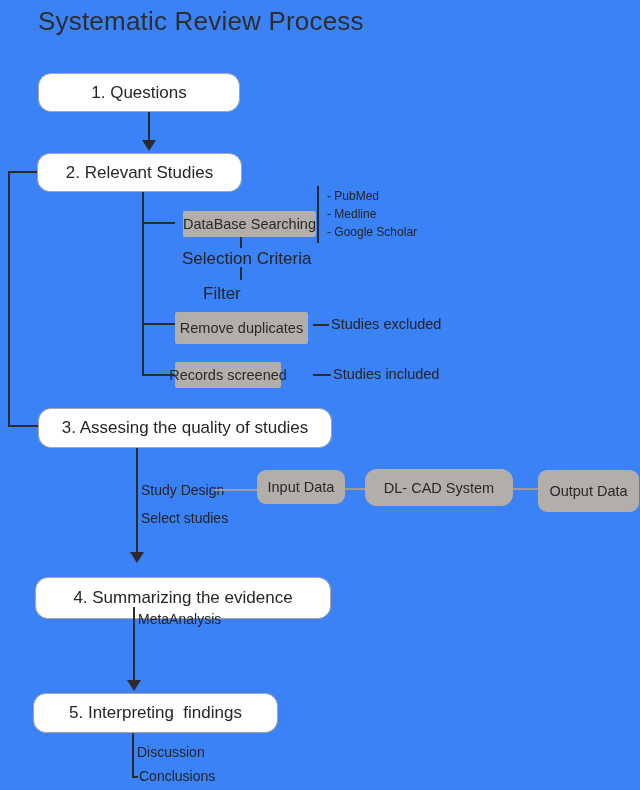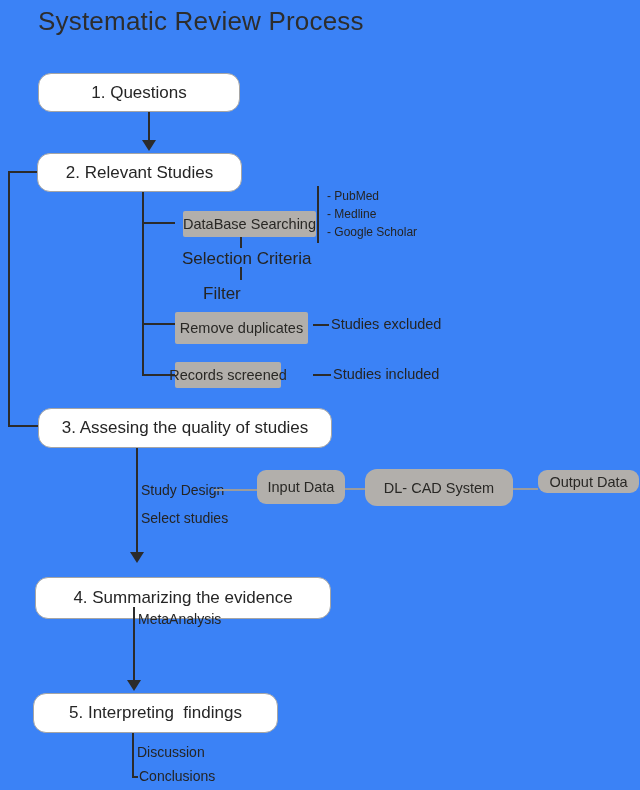--- a/index.html
+++ b/index.html
@@ -148,21 +148,21 @@
   <div class="abs side-label" style="left:141px; top:510px;">Select studies</div>
 
   <div class="abs gray-box rounded" style="left:257px; top:470px; width:88px; height:34px;">
     <span>Input Data</span>
   </div>
   <div class="abs line-light" style="left:345px; top:488px; width:20px; height:1.5px;"></div>
   <div class="abs gray-box rounded" style="left:365px; top:469px; width:148px; height:37px;border-radius:12px;">
     <span>DL- CAD System</span>
   </div>
   <div class="abs line-light" style="left:513px; top:488px; width:25px; height:1.5px;"></div>
-  <div class="abs gray-box rounded" style="left:538px; top:470px; width:101px; height:23px;">
+  <div class="abs gray-box rounded" style="left:538px; top:470px; width:101px; height:42px;">
     <span>Output Data</span>
   </div>
 
   <div class="abs step-box" style="left:35px; top:565px; width:296px; height:42px;margin-top:12px;">
     <span>4. Summarizing the evidence</span>
   </div>
 
   <div class="abs line-dark" style="left:133px; top:607px; width:2px; height:74px;"></div>
   <div class="abs arrow-head" style="left:127px; top:680px;"></div>
   <div class="abs side-label" style="left:138px; top:611px;">MetaAnalysis</div>

